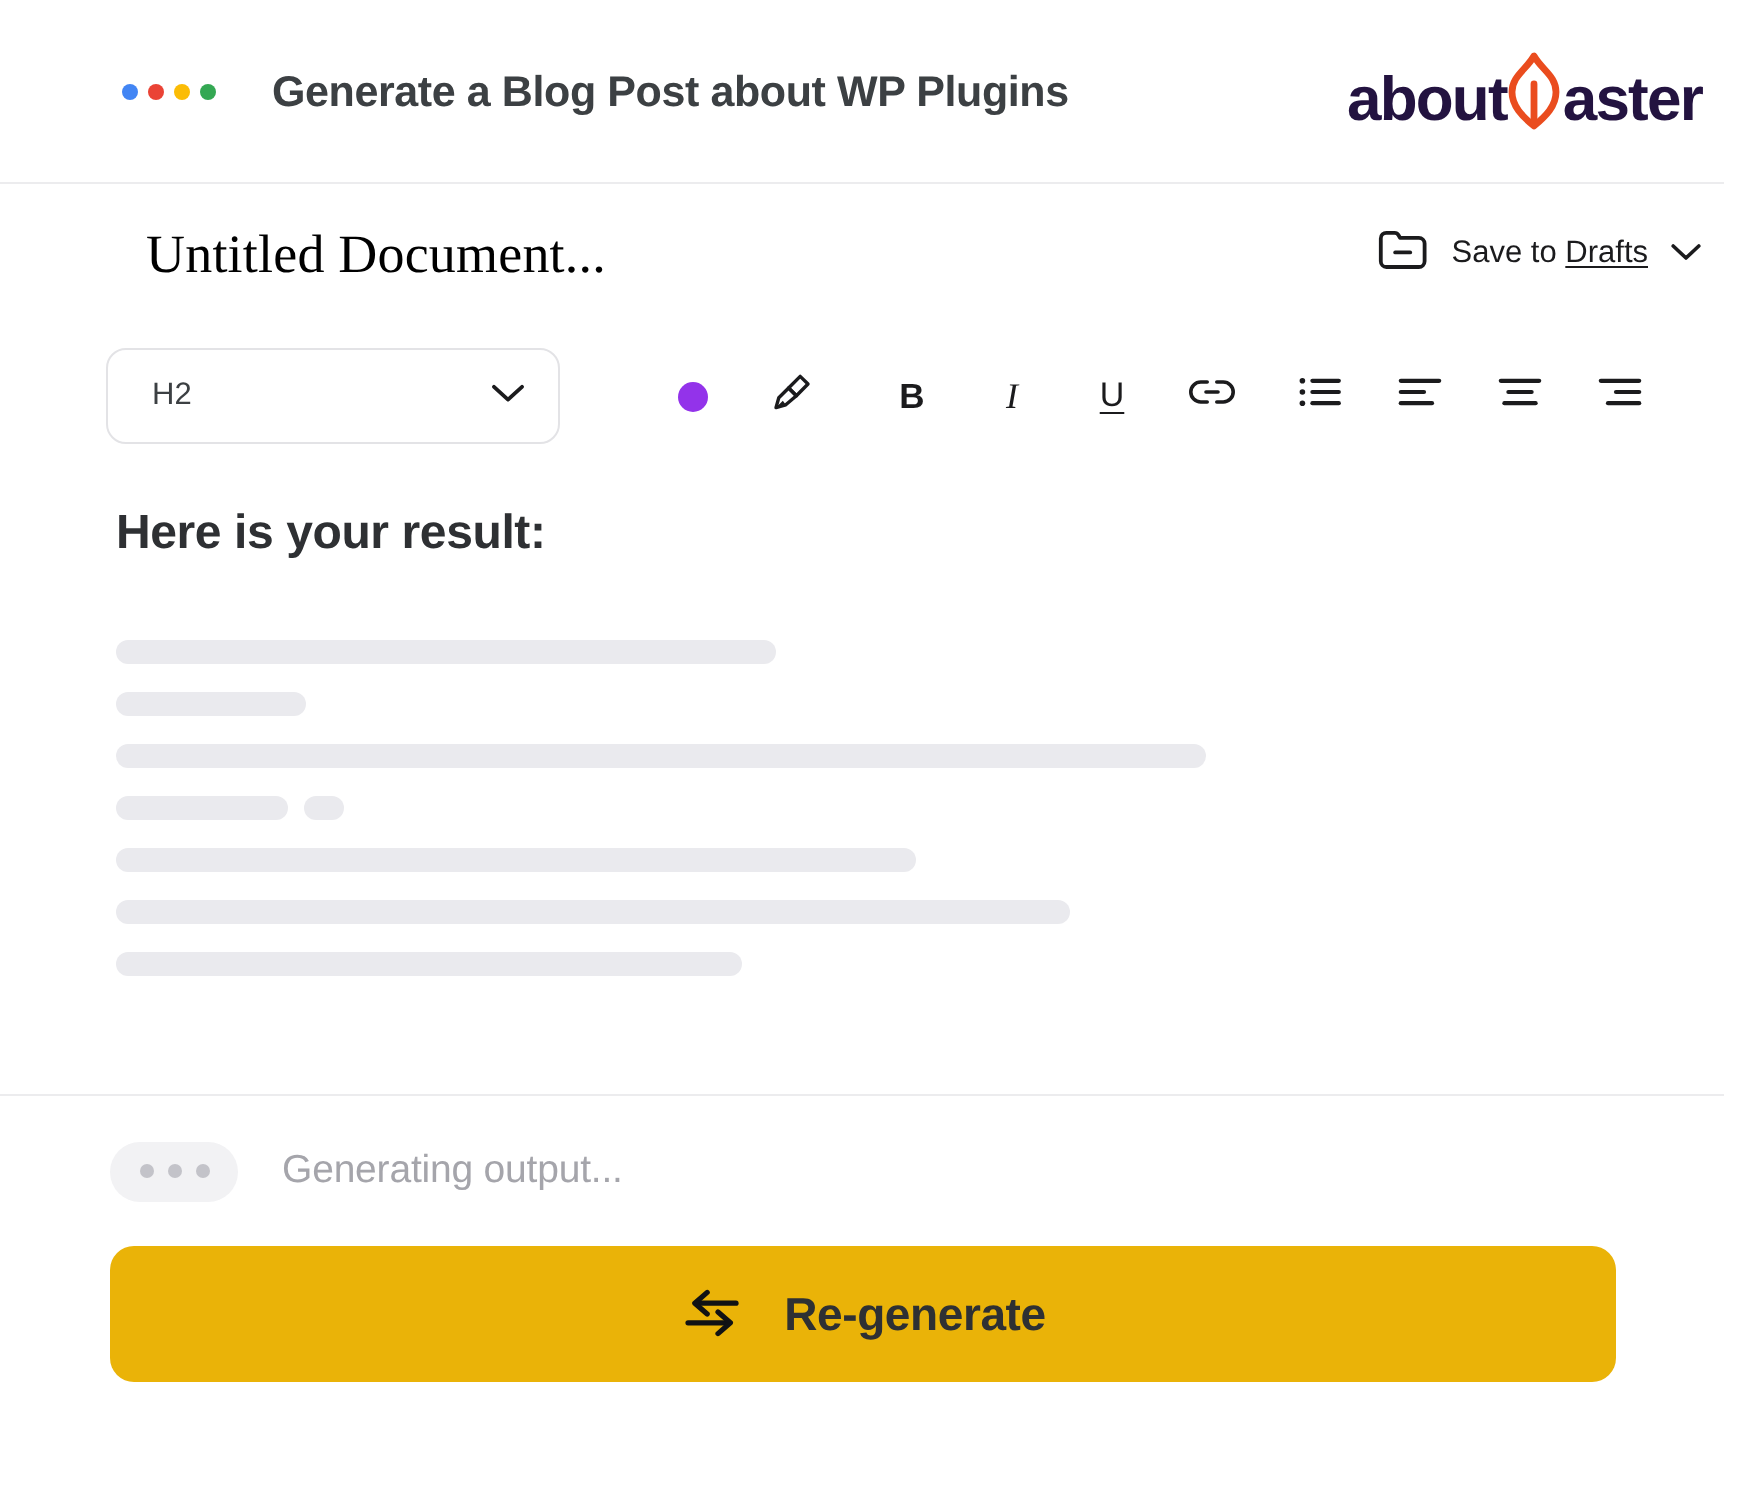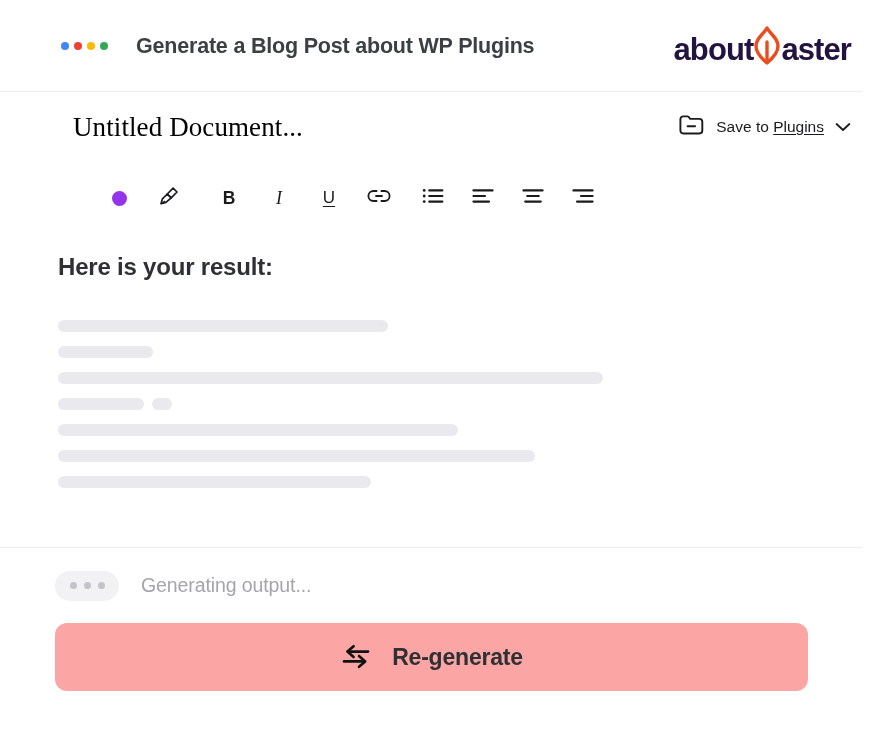--- a/index.html
+++ b/index.html
@@ -234,21 +234,21 @@
     letter-spacing: -0.1px;
   }
   .regen-btn {
     display: flex;
     align-items: center;
     justify-content: center;
     gap: 20px;
     width: 753px;
     height: 68px;
     border-radius: 12px;
-    background: #fca5a5;
+    background: #eab308;
     border: 0;
     cursor: pointer;
     font-family: "Liberation Sans", sans-serif;
   }
   .regen-label {
     font-size: 23px;
     font-weight: 700;
     color: #2e3033;
     letter-spacing: -0.2px;
   }
@@ -282,31 +282,39 @@
 <div class="doc-header">
   <div class="doc-title">Untitled Document...</div>
 
   <div class="save-group">
     <span>
       <svg width="27" height="24" viewBox="0 0 27 24" aria-hidden="true">
         <path d="M2.4 6.2 C2.4 4.6 3.6 3.4 5.2 3.4 L9.3 3.4 C10.1 3.4 10.8 3.8 11.2 4.5 L12.0 5.9 L21.4 5.9 C23.0 5.9 24.3 7.2 24.3 8.8 L24.3 17.6 C24.3 19.2 23.0 20.5 21.4 20.5 L5.2 20.5 C3.6 20.5 2.4 19.2 2.4 17.6 Z" fill="none" stroke="#1b1b1d" stroke-width="1.9" stroke-linejoin="round"></path>
         <line x1="9.6" y1="13.2" x2="17.1" y2="13.2" stroke="#1b1b1d" stroke-width="1.9" stroke-linecap="round"></line>
       </svg>
     </span>
-    <span class="save-label"><span>Save to </span><u>Plugins</u></span>
+    <span class="save-label"><span>Save to </span><u>Drafts</u></span>
     <span class="chevron-sm">
       <svg width="16" height="10" viewBox="0 0 16 10" aria-hidden="true">
         <polyline points="1.6,2 8,8 14.4,2" fill="none" stroke="#1b1b1d" stroke-width="1.8" stroke-linecap="round" stroke-linejoin="round"></polyline>
       </svg>
     </span>
   </div>
 </div>
 
 <div class="toolbar">
 
+  <div class="style-select">
+    <span class="style-select-label">H2</span>
+    <span>
+      <svg width="18" height="11" viewBox="0 0 18 11" aria-hidden="true">
+        <polyline points="2,2.4 9,8.8 16,2.4" fill="none" stroke="#1b1b1d" stroke-width="1.9" stroke-linecap="round" stroke-linejoin="round"></polyline>
+      </svg>
+    </span>
+  </div>
 
   <div class="tool-group">
 
     <button class="tool-btn">
       <span class="swatch-dot" style="background:#9333ea"></span>
     </button>
 
     <button class="tool-btn">
       <span>
         <svg width="22" height="22" viewBox="0 0 22 22" aria-hidden="true">

